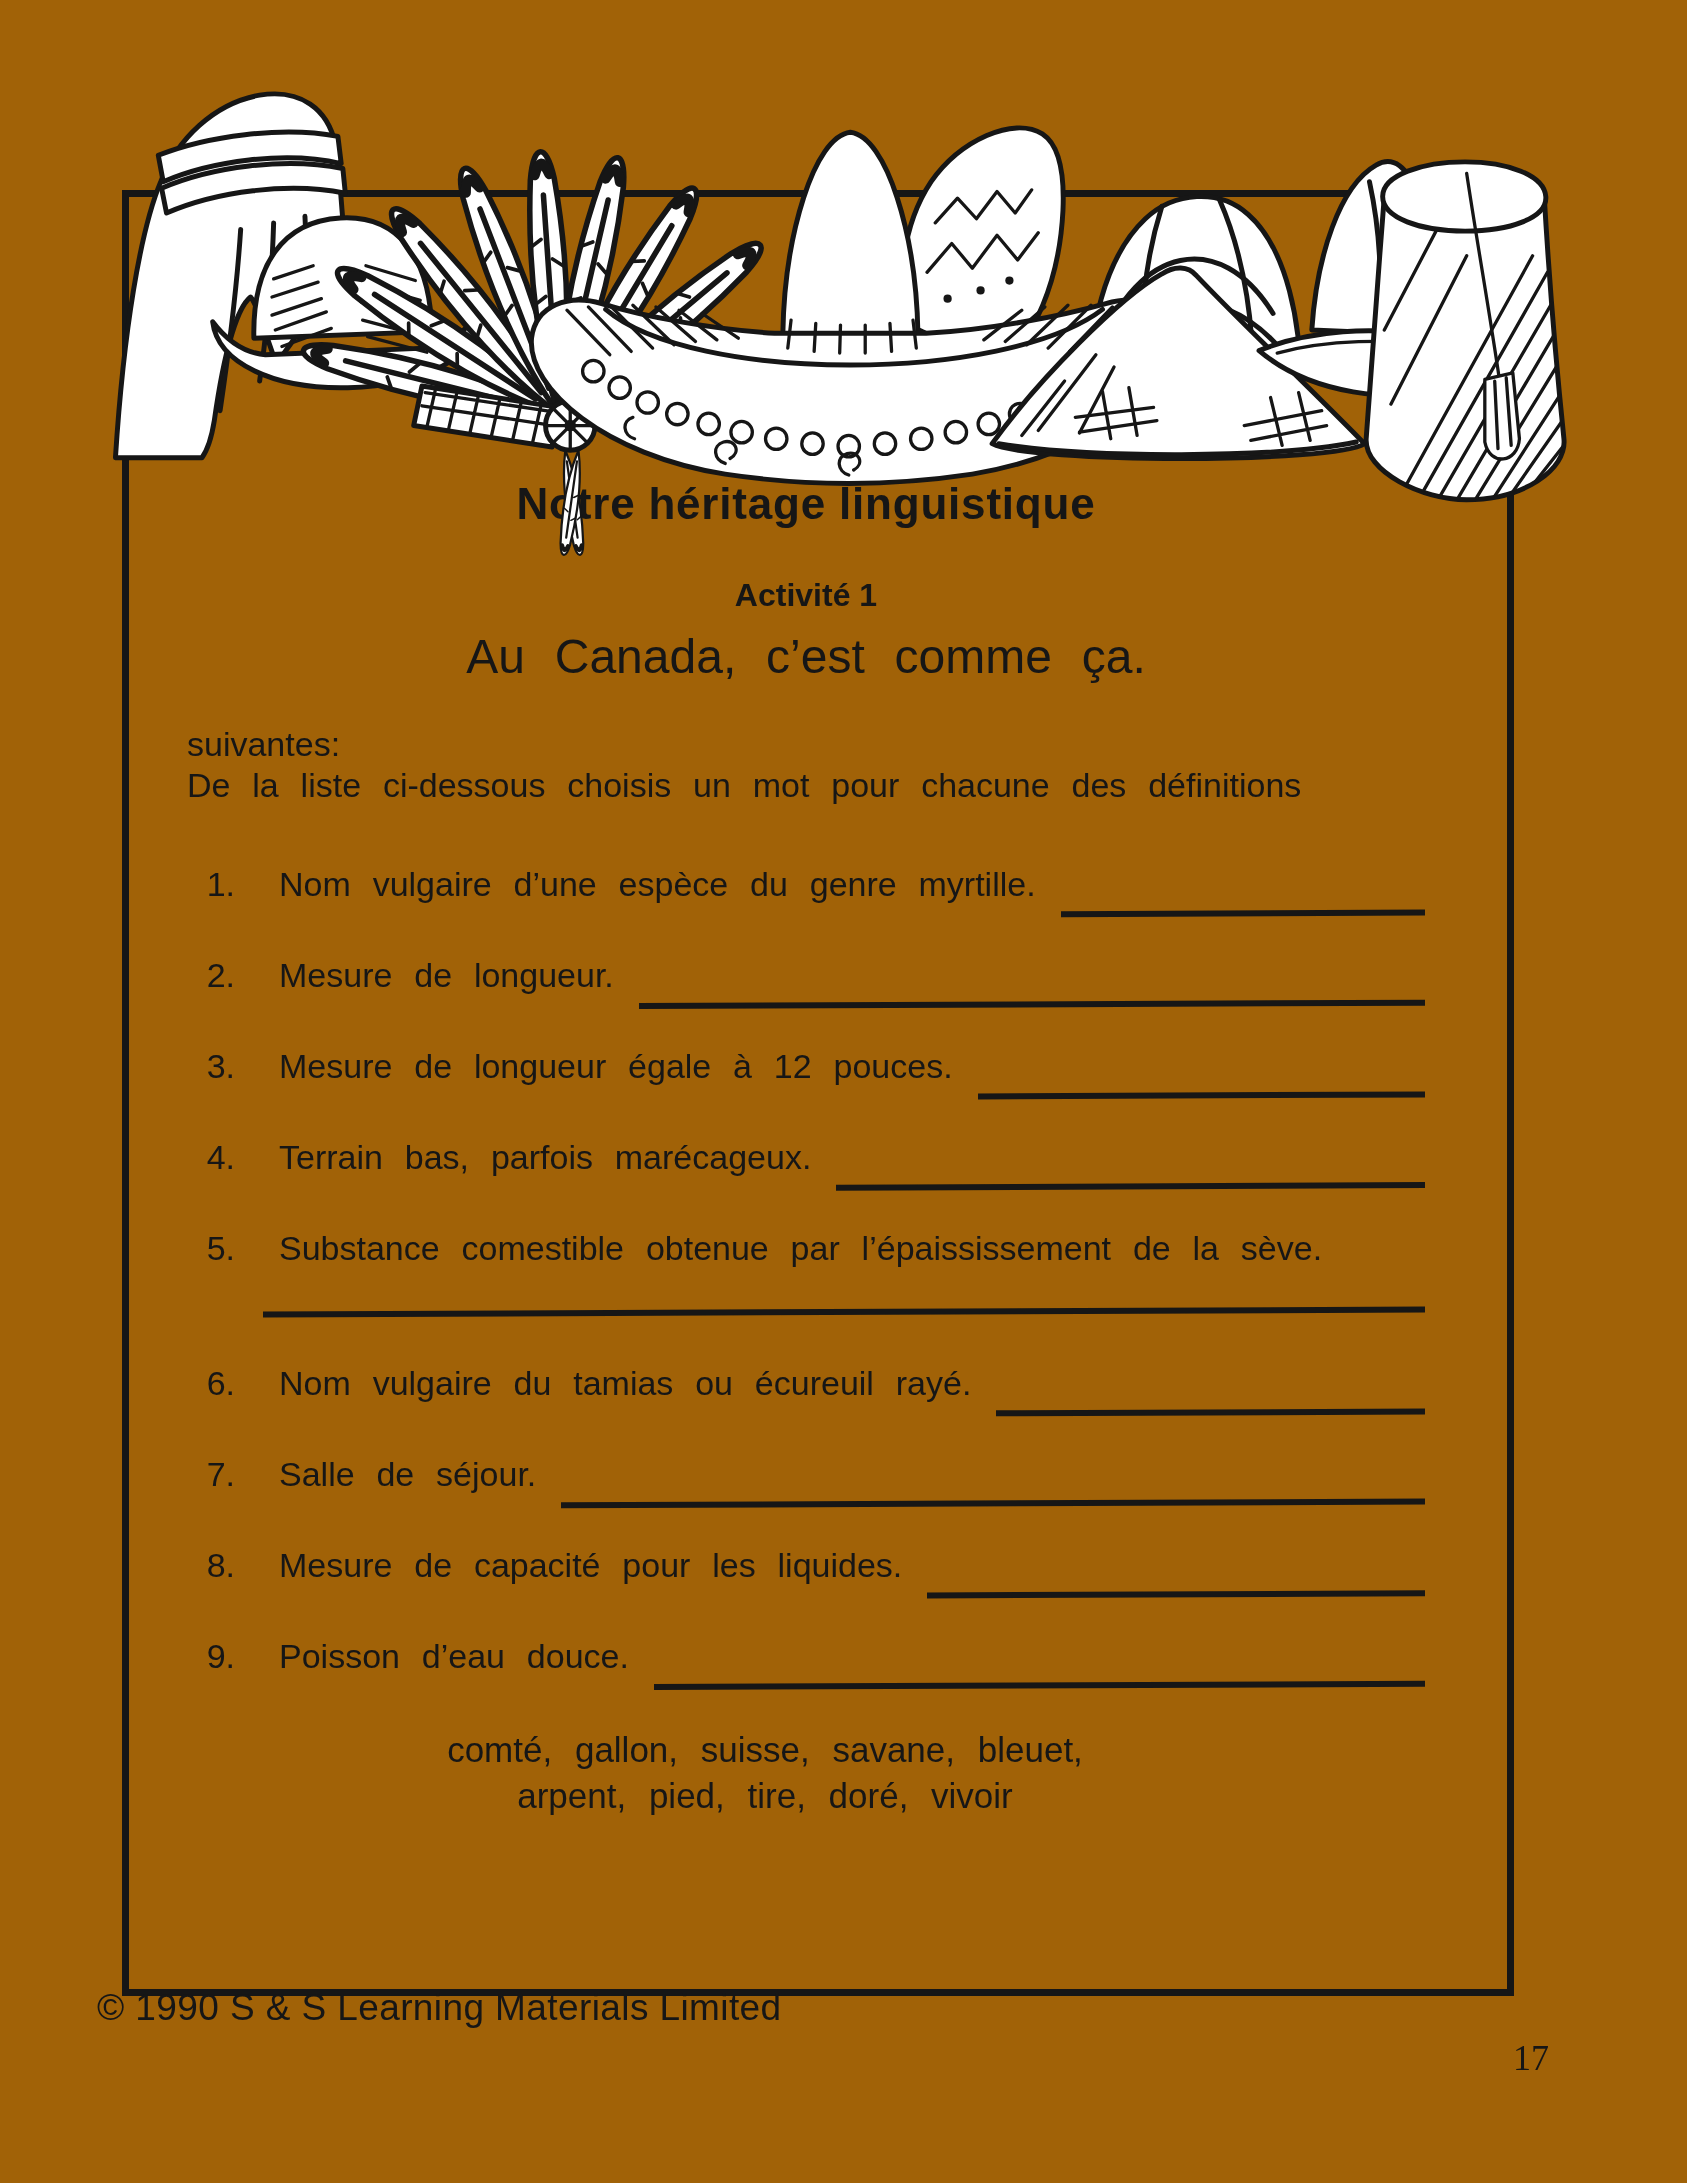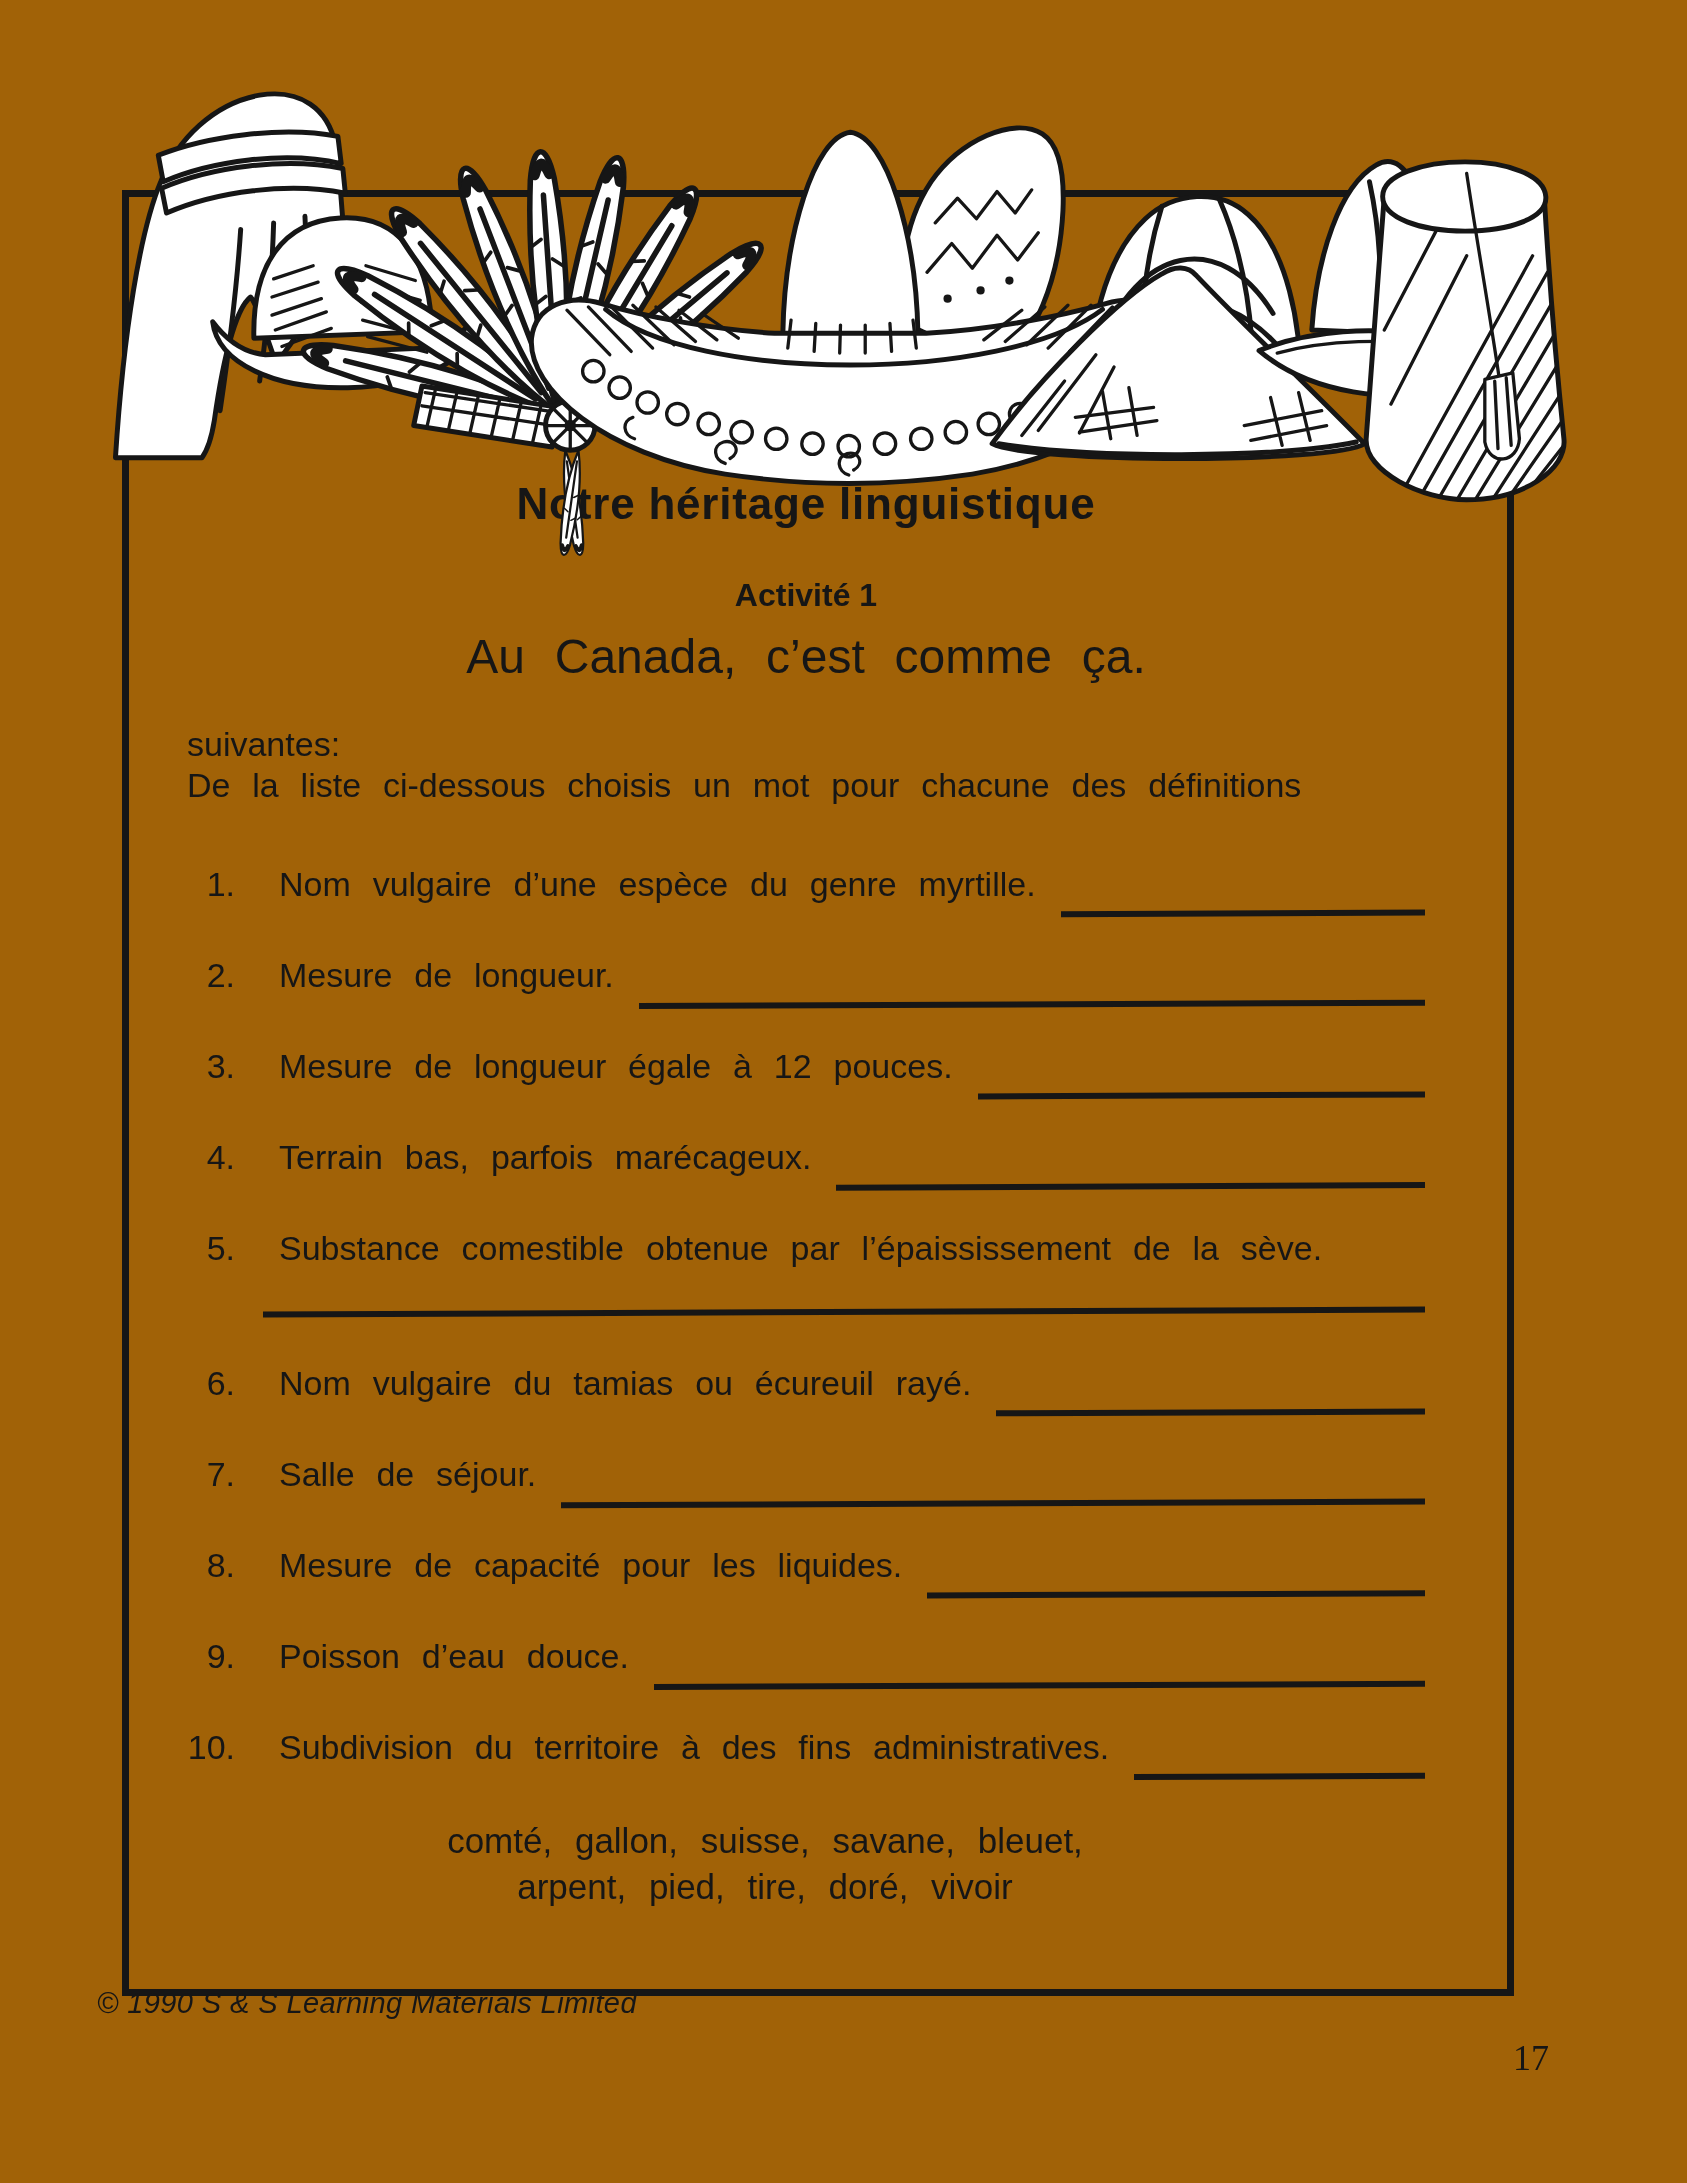--- a/index.html
+++ b/index.html
@@ -73,23 +73,22 @@
   }
   .word-bank-label{
     font-size:36px;font-weight:bold;line-height:43px;
   }
   .word-line{
     font-size:35px;line-height:46px;
     word-spacing:13px;
   }
   .copyright{
     position:absolute;left:97px;top:1987px;
-    font-size:29px;
+    font-size:37px;
     letter-spacing:0.4px;
-    font-style:italic;
   }
   .page-number{
     position:absolute;left:1465px;top:2037px;
     font-family:"Liberation Serif", serif;
     font-size:36px;font-weight:normal;margin-left:48px;
   }
 </style>
 </head>
 <body>
 
@@ -155,25 +154,20 @@
         <span class="q-text">Mesure de capacité pour les liquides.</span>
         <span class="q-blank"></span>
       </div>
 
       <div class="q-row">
         <span class="q-num">9.</span>
         <span class="q-text">Poisson d’eau douce.</span>
         <span class="q-blank"></span>
       </div>
 
-      <div class="q-row">
-        <span class="q-num">10.</span>
-        <span class="q-text">Subdivision du territoire à des fins administratives.</span>
-        <span class="q-blank"></span>
-      </div>
 
     </div>
 
     <div class="word-bank">
       <div class="word-line">comté, gallon, suisse, savane, bleuet,</div>
       <div class="word-line">arpent, pied, tire, doré, vivoir</div>
     </div>
 
   </div>
 

